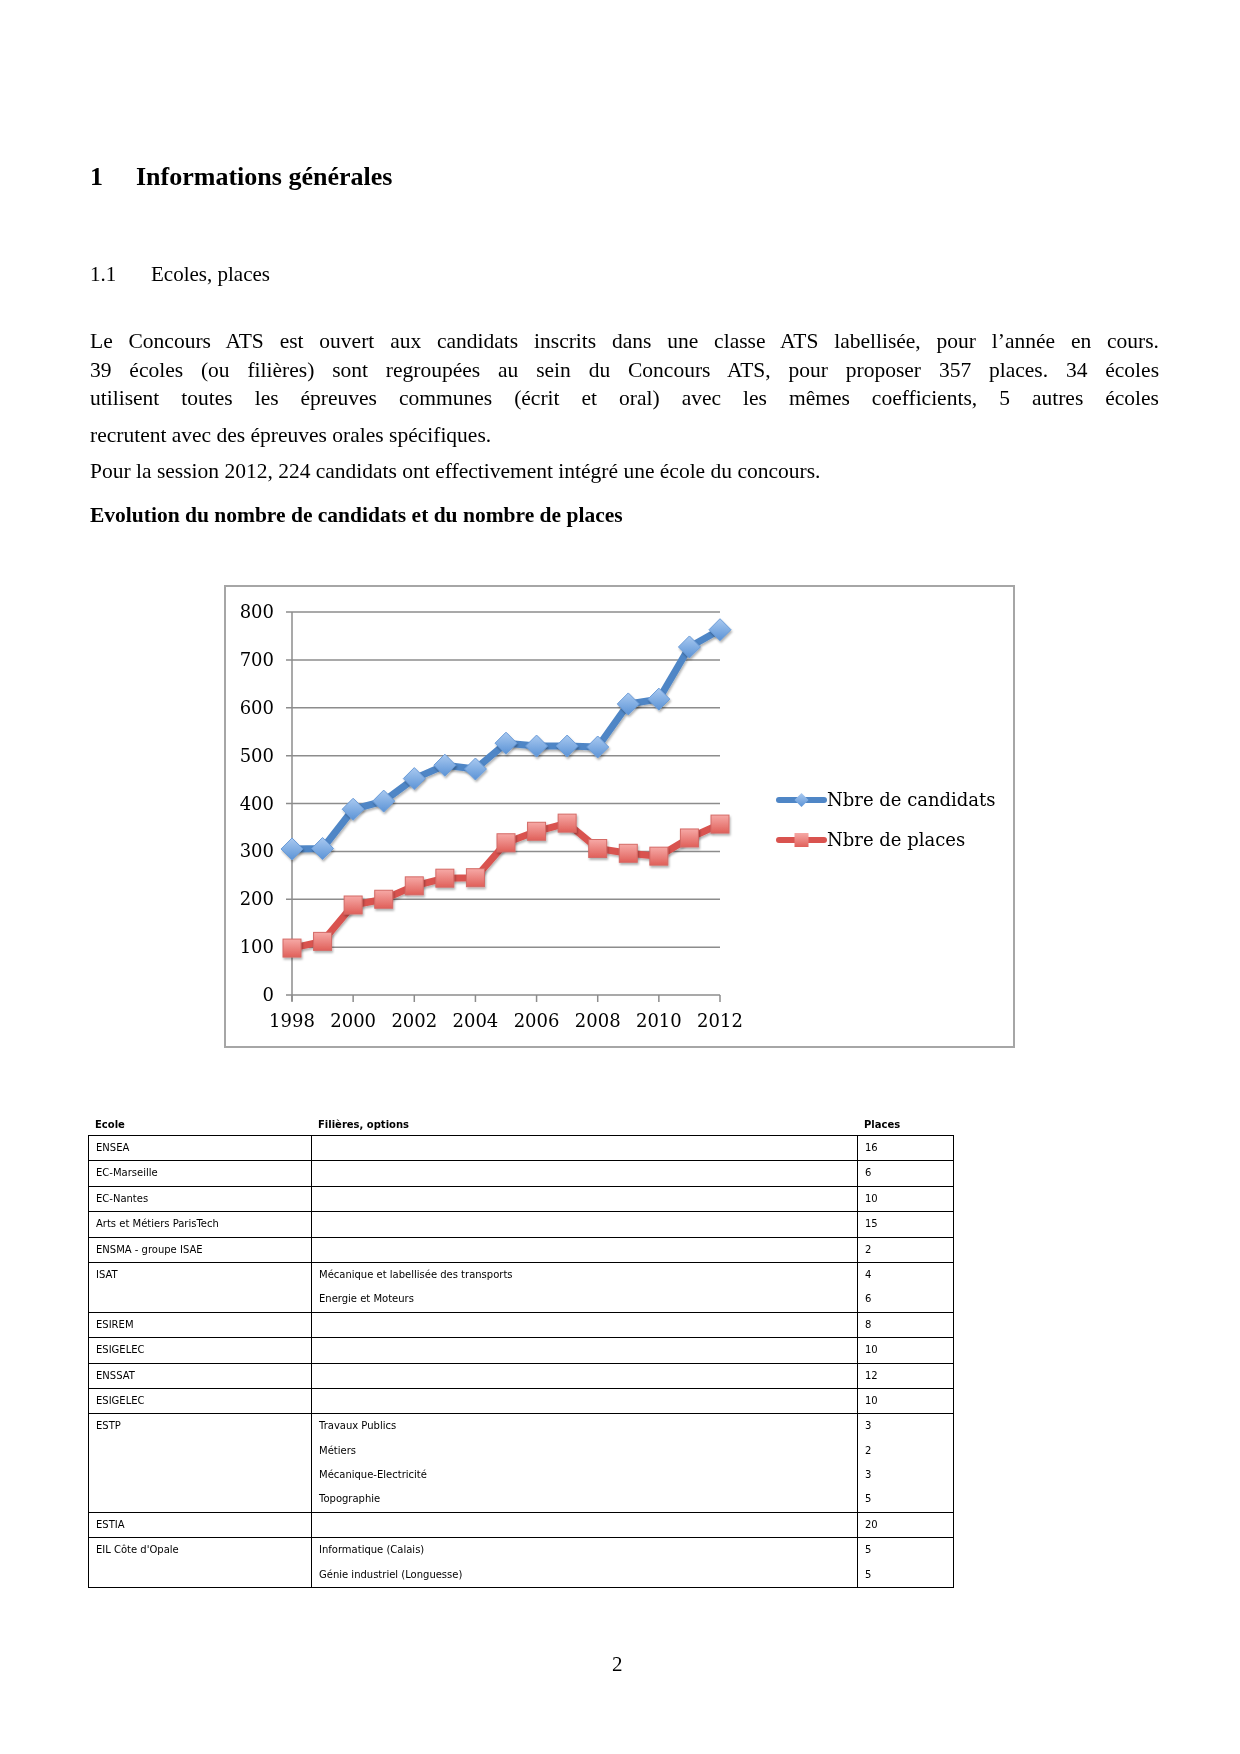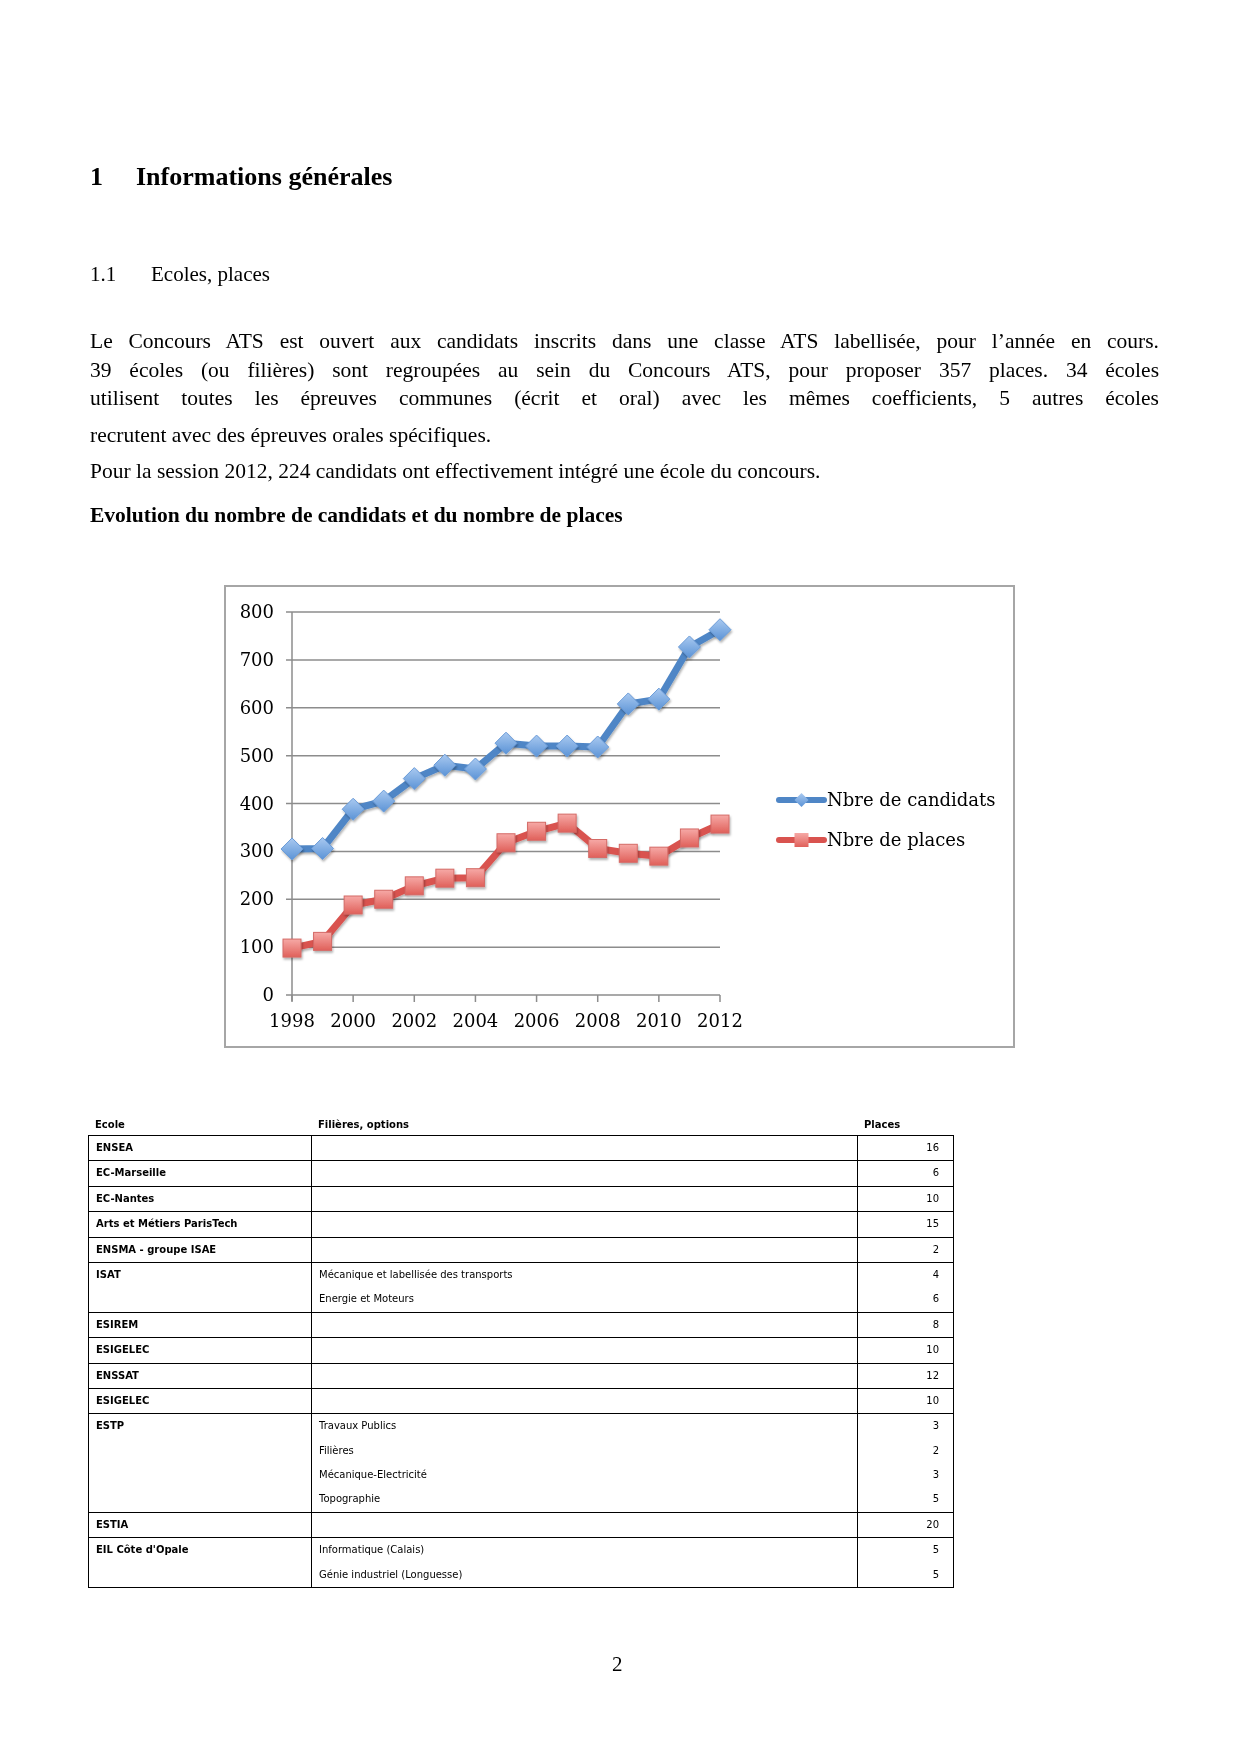--- a/index.html
+++ b/index.html
@@ -14,23 +14,23 @@
   .para .line { display: block; text-align: justify; text-align-last: justify; }
   .para .line.last { text-align-last: left; margin-top: 8px; }
   .chart-title { left: 90px; top: 503px; font-size: 21.5px; font-weight: bold; white-space: nowrap; }
   .chart-box { left: 224px; top: 585px; width: 787px; height: 459px; border: 2px solid #a6a6a6; background: #fff; }
   .chart-svg { left: 0; top: 0; }
   .tbl { left: 88px; top: 1121px; width: 858px; font-family: "DejaVu Sans", sans-serif; font-size: 10px; }
   .tbl-head { position: relative; height: 14px; font-weight: bold; }
   .tbl-head span { position: absolute; top: -2px; }
   table { border-collapse: collapse; width: 858px; table-layout: fixed; margin-top: 0; }
   td { border: 1.5px solid #000; padding: 0 7px; vertical-align: top; line-height: 24.4px; white-space: nowrap; }
-  td.c1 { width: 208px; font-weight: bold; }
+  td.c1 { width: 208px; }
   td.c2 { width: 531px; }
-  td.c3 { width: 74px; text-align: right; padding-right: 14px; }
+  td.c3 { width: 74px; text-align: left; padding-right: 14px; }
   td .ln { display: block; height: 24.4px; }
   .page-num { left: 612px; top: 1652px; font-size: 21px; }
 </style>
 </head>
 <body>
 
 <div class="abs h1">
   <span class="num">1</span><span>Informations générales</span>
 </div>
 
@@ -276,21 +276,21 @@
         </tr>
         <tr>
           <td class="c1">
             <span class="ln">ESTP</span>
             <span class="ln"></span>
             <span class="ln"></span>
             <span class="ln"></span>
           </td>
           <td class="c2">
             <span class="ln">Travaux Publics</span>
-            <span class="ln">Filières</span>
+            <span class="ln">Métiers</span>
             <span class="ln">Mécanique-Electricité</span>
             <span class="ln">Topographie</span>
           </td>
           <td class="c3">
             <span class="ln">3</span>
             <span class="ln">2</span>
             <span class="ln">3</span>
             <span class="ln">5</span>
           </td>
         </tr>

